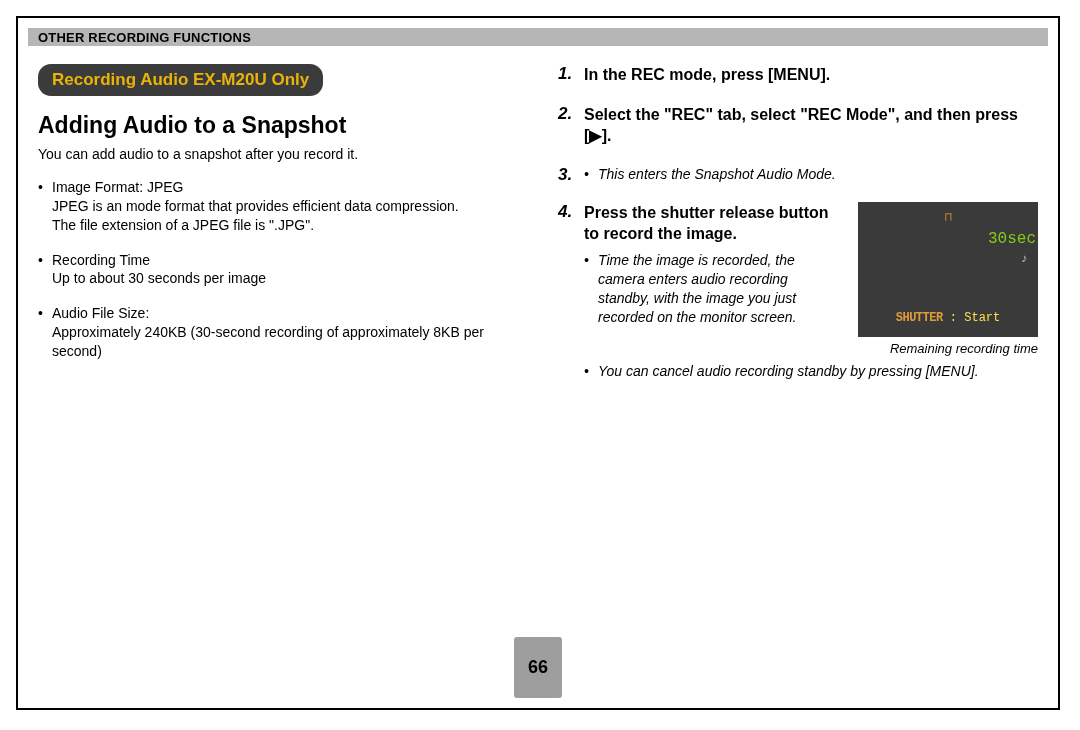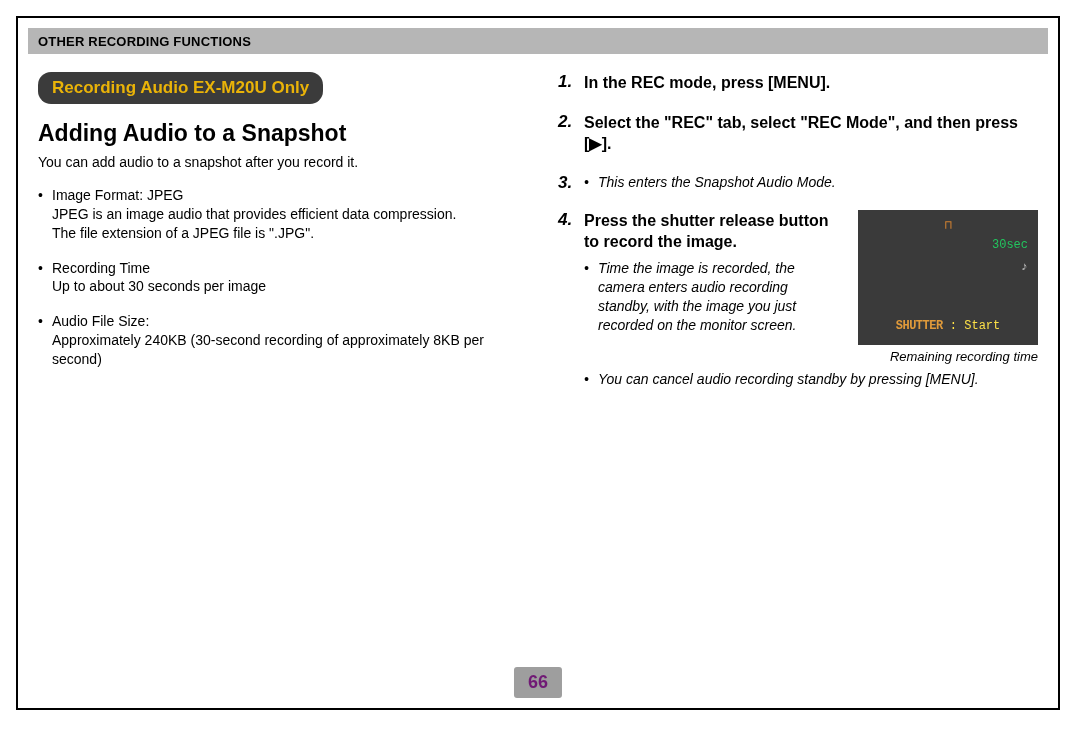--- a/index.html
+++ b/index.html
@@ -15,21 +15,21 @@
     border: 2px solid #000;
     margin: 16px;
     width: 1044px;
     height: 694px;
     box-sizing: border-box;
     position: relative;
     background: #fff;
   }
   .header-bar {
     margin: 10px 10px 0 10px;
-    height: 26px;
+    height: 18px;
     background: #b6b6b6;
     display: flex;
     align-items: center;
     padding-left: 10px;
   }
   .header-text {
     font-weight: bold;
     font-size: 13px;
     color: #000;
     letter-spacing: 0.2px;
@@ -149,23 +149,23 @@
     position: absolute;
     top: 8px;
     left: 50%;
     transform: translateX(-50%);
     color: #d08030;
     font-size: 12px;
   }
   .lcd-timer {
     position: absolute;
     top: 28px;
-    right: 10px;
-    color: #22c55e;
-    font-size: 12px;
+    right: 2px;
+    color: #84cc16;
+    font-size: 16px;
   }
   .lcd-mode-icon {
     position: absolute;
     top: 50px;
     right: 10px;
     color: #c8c8c8;
     font-size: 12px;
   }
   .lcd-bottom {
     position: absolute;
@@ -188,24 +188,24 @@
     font-size: 13px;
     text-align: right;
     margin-top: 4px;
   }
   .page-number-box {
     position: absolute;
     left: 50%;
     bottom: 10px;
     transform: translateX(-50%);
     background: #9e9e9e;
-    color: #701a75;
+    color: #000000;
     font-weight: bold;
     font-size: 18px;
-    padding: 5px 14px;
+    padding: 20px 14px;
     border-radius: 3px;
   }
   .icon-inline {
     display: inline-block;
     vertical-align: middle;
     font-size: 13px;
     line-height: 1;
     border: 1.5px solid #000;
     padding: 0 2px;
     margin: 0 1px;
@@ -227,21 +227,21 @@
     <div class="col-left">
       <span class="pill">Recording Audio EX-M20U Only</span>
 
       <h1 class="section-title">Adding Audio to a Snapshot</h1>
 
       <p class="body-text">You can add audio to a snapshot after you record it.</p>
 
       <ul class="bullet-list">
         <li>
           <span>Image Format: JPEG</span><br>
-          <span style="white-space: pre-line;">JPEG is an image audio that provides efficient data compression.
+          <span style="white-space: pre-line;">JPEG is an mode format that provides efficient data compression.
 The file extension of a JPEG file is ".JPG".</span>
         </li>
         <li>
           <span>Recording Time</span><br>
           <span>Up to about 30 seconds per image</span>
         </li>
         <li>
           <span>Audio File Size:</span><br>
           <span>Approximately 240KB (30-second recording of approximately 8KB per second)</span>
         </li>

